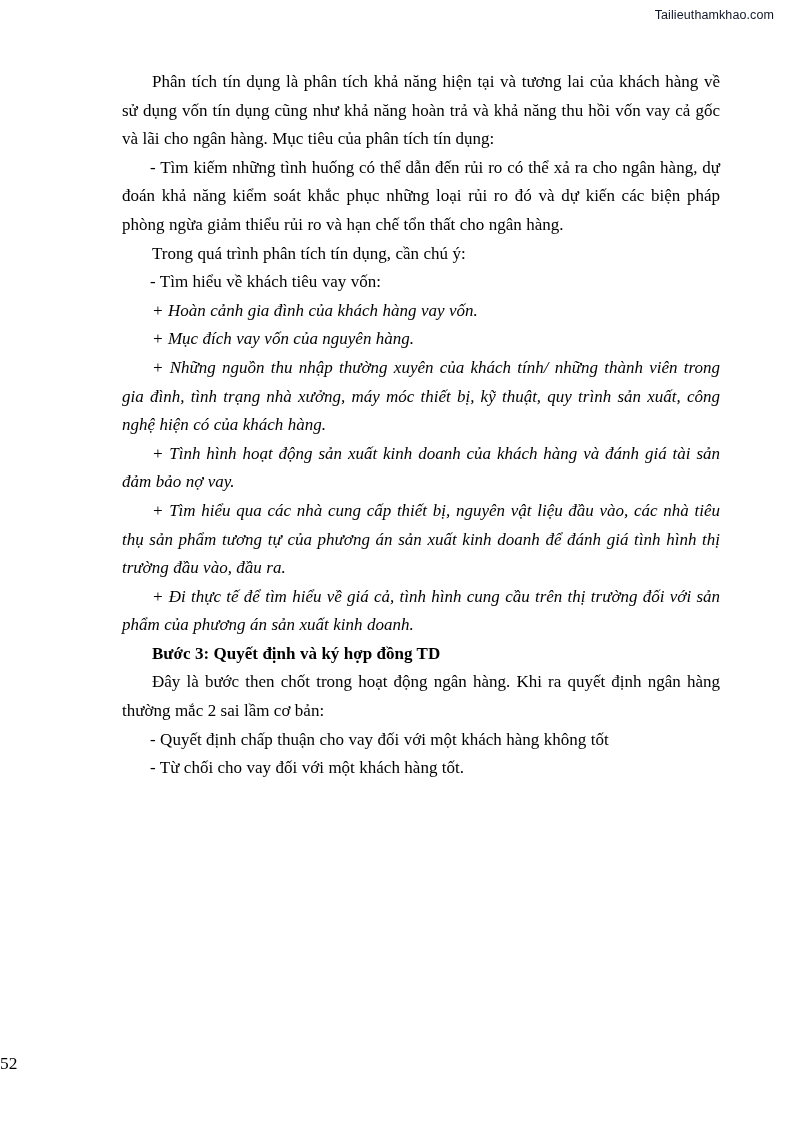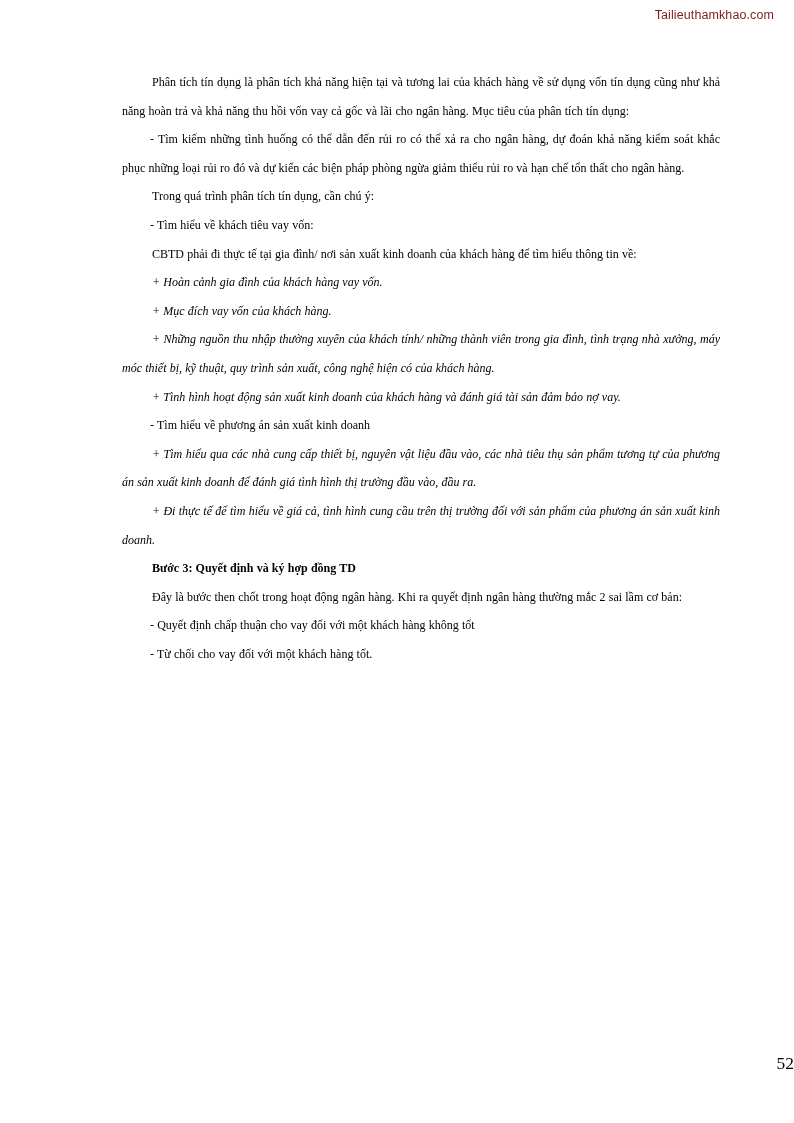--- a/index.html
+++ b/index.html
@@ -34,21 +34,21 @@
   
   .page {
     position: absolute;
     left: 122px;
     top: 68px;
     width: 598px;
   }
 
   .para {
     margin: 0;
-    font-size: 12px;
+    font-size: 17px;
     line-height: 28.6px;
     text-align: justify;
     text-justify: inter-word;
     -moz-text-align-last: left;
     text-align-last: left;
     hyphens: none;
     word-spacing: 0.2px;
   }
 
   
@@ -77,41 +77,39 @@
     text-indent: 30px;
     text-align: right;
   }
 
   
   .folio {
     position: absolute;
     left: 0;
     right: 0;
     top: 1052px;
-    text-align: right;
+    text-align: left;
     font-size: 17.4px;
     line-height: 22px;
   }
 </style>
 </head>
 <body style="background: rgb(255, 255, 255); color: rgb(0, 0, 0);">
 
-<div class="watermark" style="color: #7f1d1d;">Tailieuthamkhao.com</div>
+<div class="watermark" style="color: #0f172a;">Tailieuthamkhao.com</div>
 
 <div class="page" id="page-body">
     <p class="para indent">Phân tích tín dụng là phân tích khả năng hiện tại và tương lai của khách hàng về sử dụng vốn tín dụng cũng như khả năng hoàn trả và khả năng thu hồi vốn vay cả gốc và lãi cho ngân hàng. Mục tiêu của phân tích tín dụng:</p>
     <p class="para dash">- Tìm kiếm những tình huống có thể dẫn đến rủi ro có thể xả ra cho ngân hàng, dự đoán khả năng kiểm soát khắc phục những loại rủi ro đó và dự kiến các biện pháp phòng ngừa giảm thiểu rủi ro và hạn chế tổn thất cho ngân hàng.</p>
     <p class="para indent short">Trong quá trình phân tích tín dụng, cần chú ý:</p>
     <p class="para dash short">-  Tìm hiểu về khách tiêu vay vốn:</p>
-    <p class="para indent">CBTD phải đi thực tế tại gia đình/ nơi sản xuất kinh doanh của khách hàng để tìm hiểu thông tin về:</p>
     <p class="para plus short">+   Hoàn cảnh gia đình của khách hàng vay vốn.</p>
-    <p class="para plus short">+   Mục đích vay vốn của khách hàng.</p>
+    <p class="para plus short">+   Mục đích vay vốn của nguyên hàng.</p>
     <p class="para plus">+  Những nguồn thu nhập thường xuyên của khách tính/ những thành viên trong gia đình, tình trạng nhà xưởng, máy móc thiết bị, kỹ thuật, quy trình sản xuất, công nghệ hiện có của khách hàng.</p>
     <p class="para plus">+  Tình hình hoạt động sản xuất kinh doanh của khách hàng và đánh giá tài sản đảm bảo nợ vay.</p>
-    <p class="para dash short">- Tìm hiểu về phương án sản xuất kinh doanh</p>
     <p class="para plus">+  Tìm hiểu qua các nhà cung cấp thiết bị, nguyên vật liệu đầu vào, các nhà tiêu thụ sản phẩm tương tự của phương án sản xuất kinh doanh để đánh giá tình hình thị trường đầu vào, đầu ra.</p>
     <p class="para plus">+  Đi thực tế để tìm hiểu về giá cả, tình hình cung cầu trên thị trường đối với sản phẩm của phương án sản xuất kinh doanh.</p>
     <p class="para heading">Bước 3: Quyết định và ký hợp đồng TD</p>
     <p class="para indent">Đây là bước then chốt trong hoạt động ngân hàng. Khi ra quyết định ngân hàng thường mắc 2 sai lầm cơ bản:</p>
     <p class="para dash short">- Quyết định chấp thuận cho vay đối với một khách hàng không tốt</p>
     <p class="para dash short">- Từ chối cho vay đối với một khách hàng tốt.</p>
   </div>
 
 <div class="folio">52</div>
 

